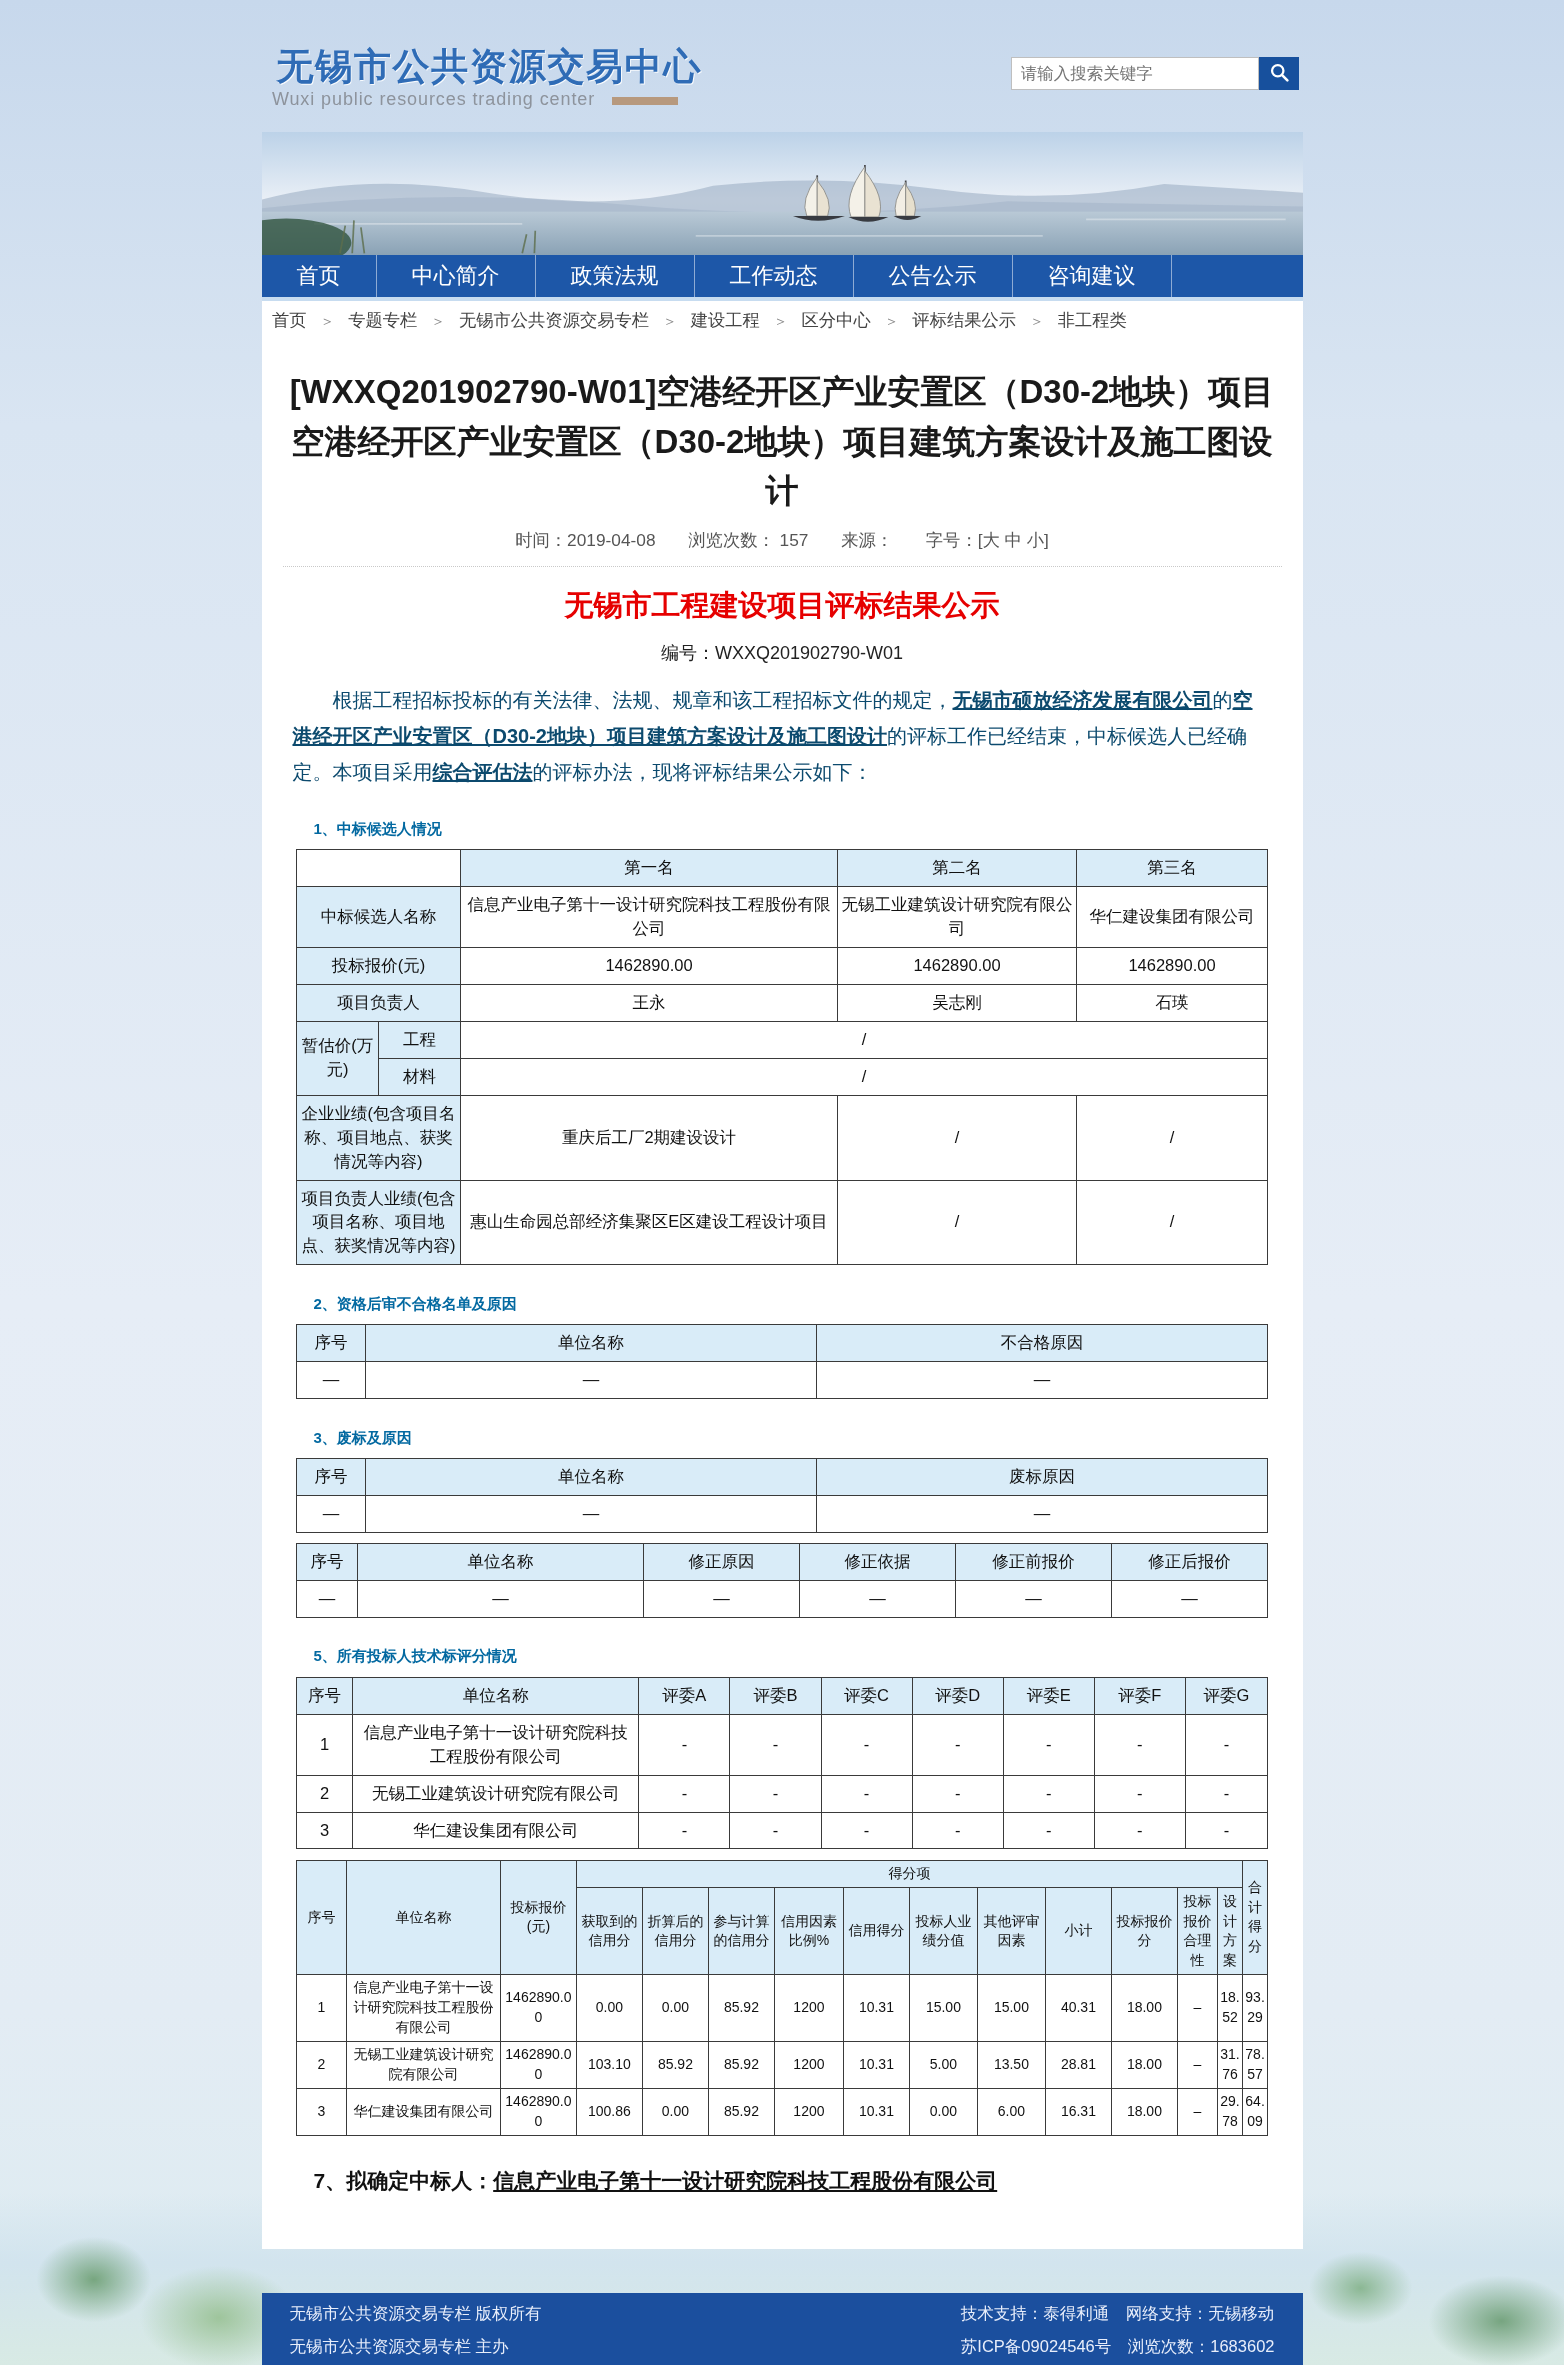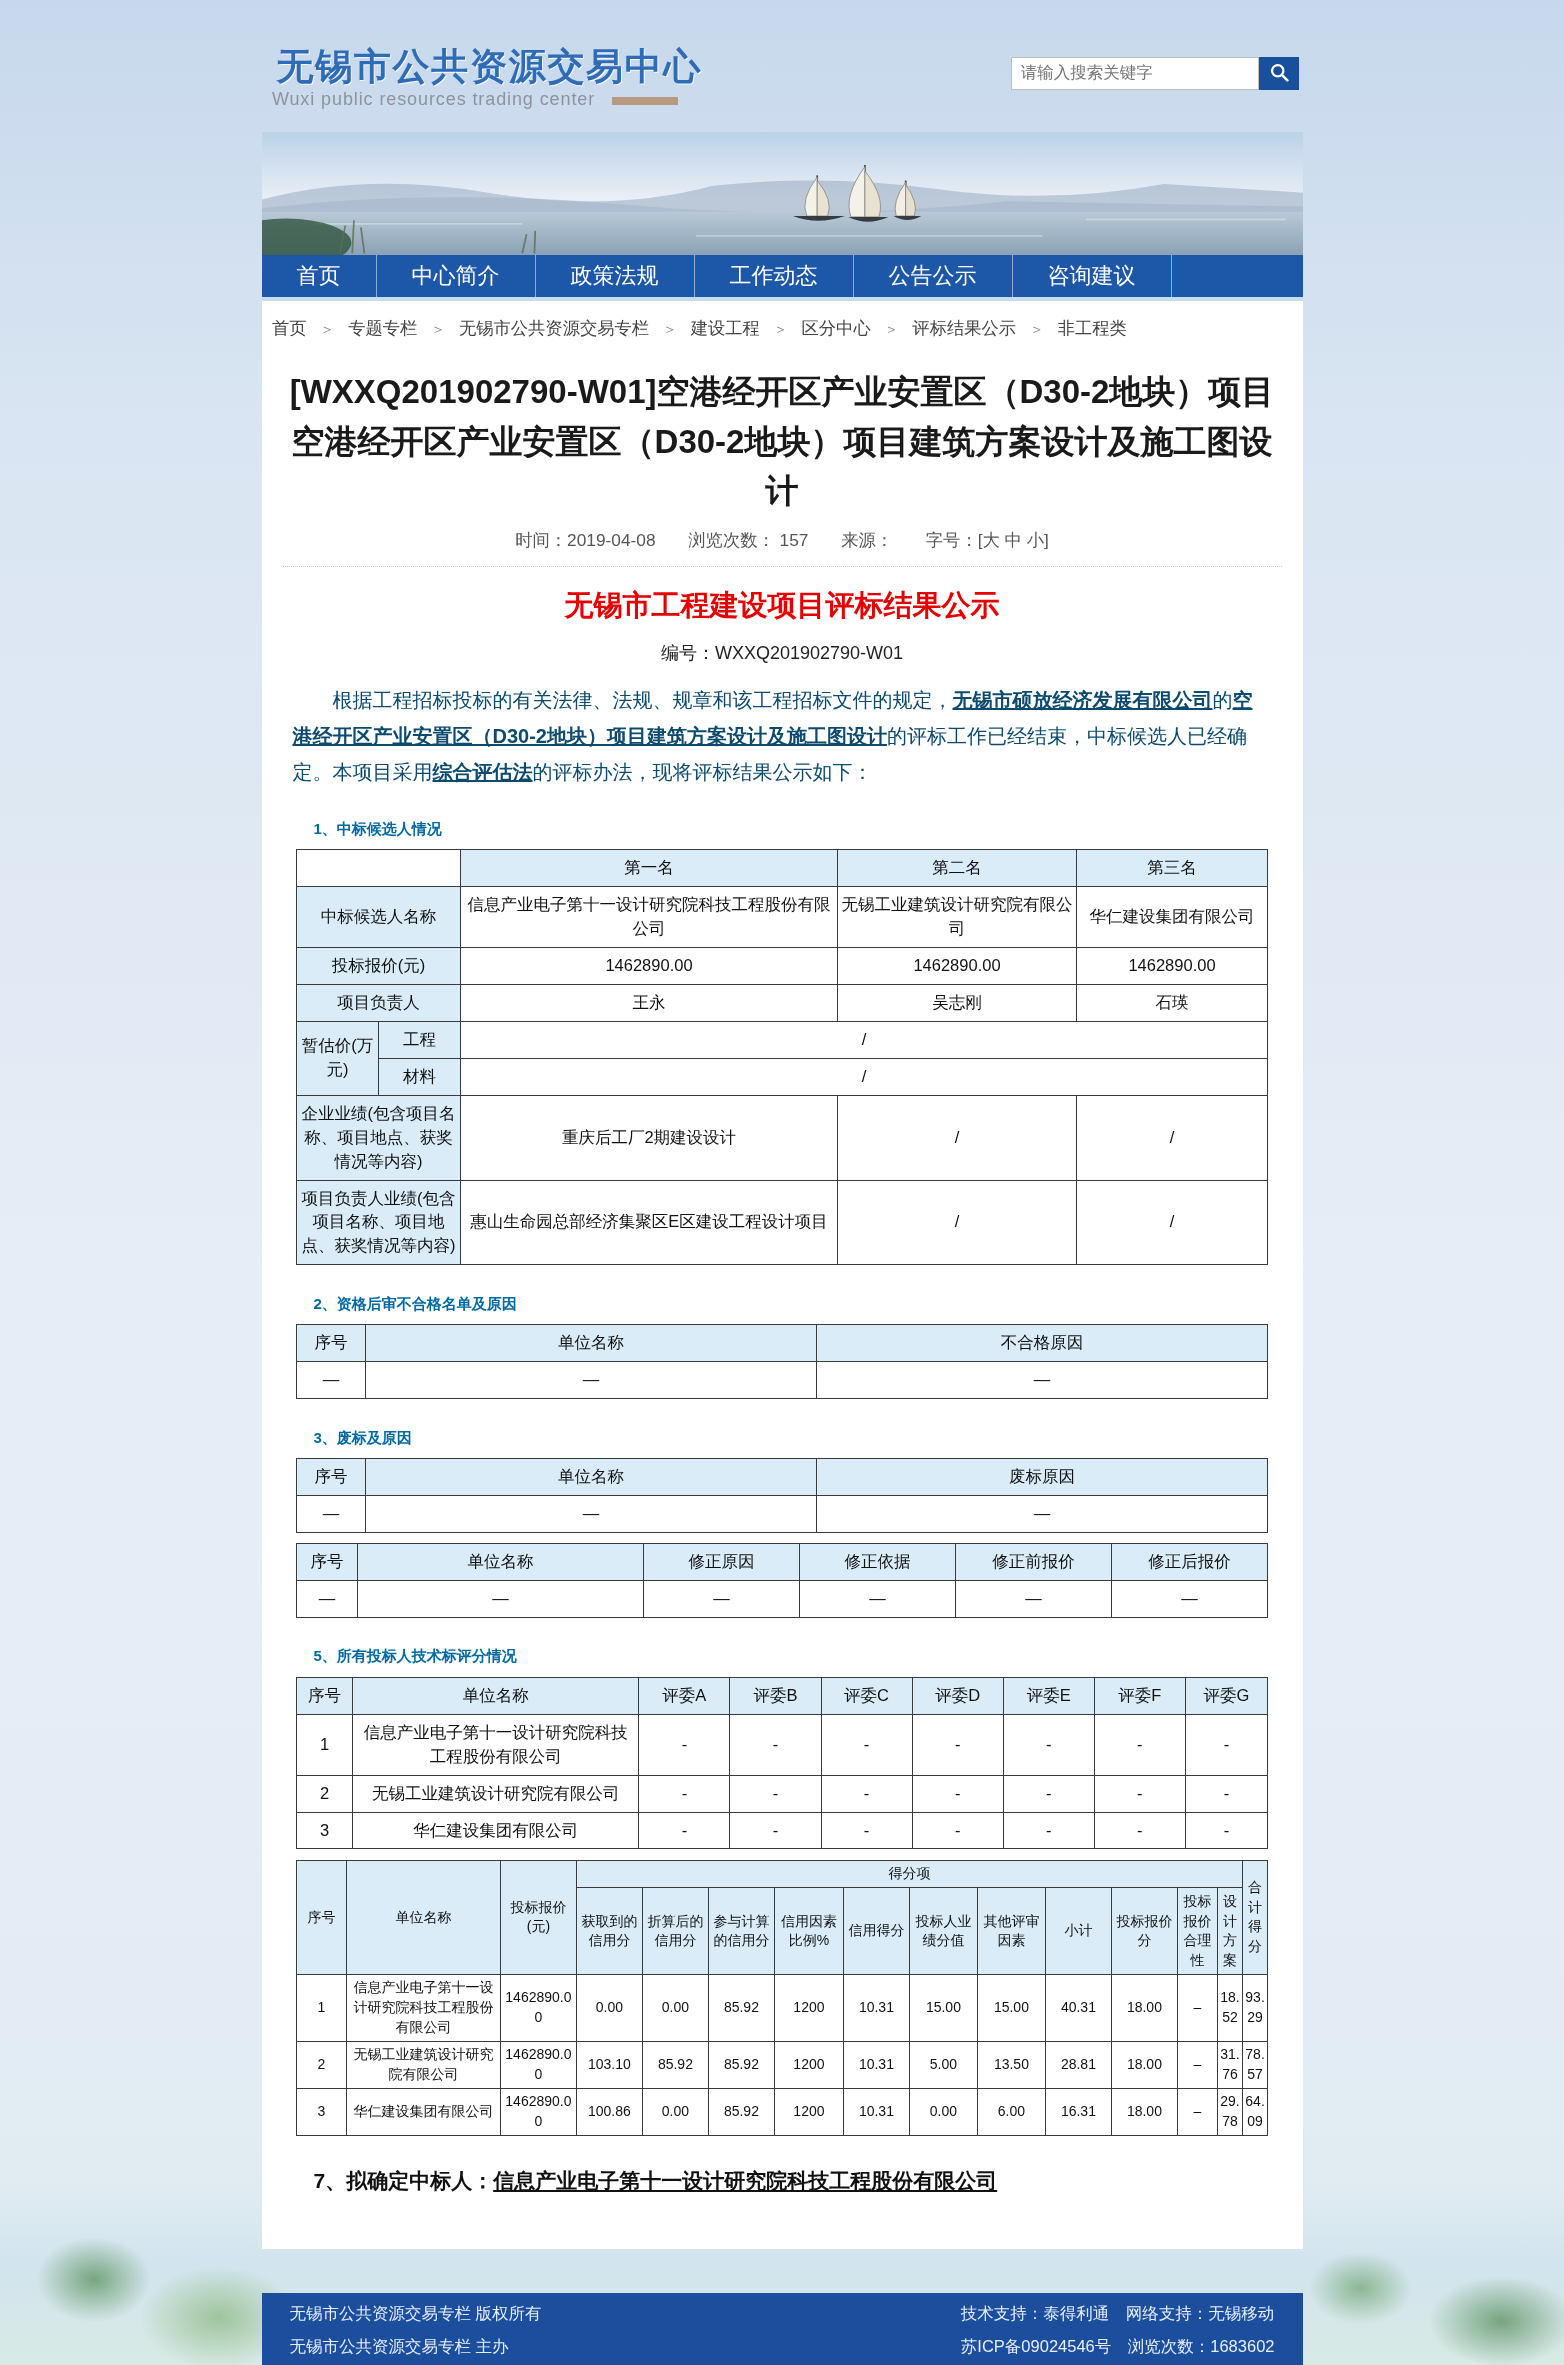--- a/index.html
+++ b/index.html
@@ -25,35 +25,35 @@
 
   
   .site-header{ position:relative; height:132px; }
   .logo-cn{ position:absolute; left:15px; top:42px; font-size:37px; font-weight:bold; color:#2f6cb6;
             letter-spacing:1.7px; text-shadow:0.9px 0.9px 0 rgba(255,255,255,.85); }
   .logo-en-row{ position:absolute; left:10.4px; top:89px; white-space:nowrap; }
   .logo-en{ font-size:18px; color:#8d939c; letter-spacing:0.9px; }
   .logo-dash{ display:inline-block; width:66px; height:7.8px; background:#b7997e; margin-left:17.3px; vertical-align:middle; }
   .search-box{ position:absolute; right:3.5px; top:57px; display:flex; height:33px; }
   .search-input{ width:248px; height:33px; border:0.9px solid #bfbfbf; background:#fff; font-size:16.5px;
-                 color:#737373; padding:0 8.7px; outline:none; font-family:Liberation Mono, monospace; }
+                 color:#737373; padding:0 8.7px; outline:none; font-family:Liberation Sans, sans-serif; }
   .search-btn{ width:40px; height:33px; background:#17509d; border:none; cursor:pointer;
                display:flex; align-items:center; justify-content:center; }
 
   
   .banner{ height:123px; overflow:hidden; }
 
   
   .mainnav{ display:flex; background:#1d57a8; height:42px; }
   .nav-item{ color:#fff; font-size:22px; line-height:42px; padding:0 35px; text-decoration:none;
              border-right:0.9px solid rgba(255,255,255,.5); cursor:pointer; }
 
   
   .white-wrap{ background:#fff; min-height:1952px; padding-bottom:22.6px; }
-  .breadcrumb{ height:42px; line-height:54px; font-size:17.3px; color:#555; padding-left:10.4px;
+  .breadcrumb{ height:42px; line-height:38px; font-size:17.3px; color:#555; padding-left:10.4px;
                border-top:4.3px solid #c7dcf0; }
   .bc-item{ color:#444; cursor:pointer; }
   .bc-sep{ margin:0 8.7px; color:#888; font-size:14.7px; }
 
   .title{ font-size:33px; line-height:1.5; font-weight:bold; text-align:center; width:998px;
           margin:28px auto 0; color:#1a1a1a; }
   .meta{ text-align:center; font-size:17.3px; color:#555; margin-top:12px; }
   .meta span{ margin:0 14px; }
   .divider{ border-bottom:1.7px dotted #c9c9c9; margin:14px 21px 0; }
   .notice{ text-align:center; color:#e60000; font-size:29px; font-weight:bold; margin:19px 0 0; }

